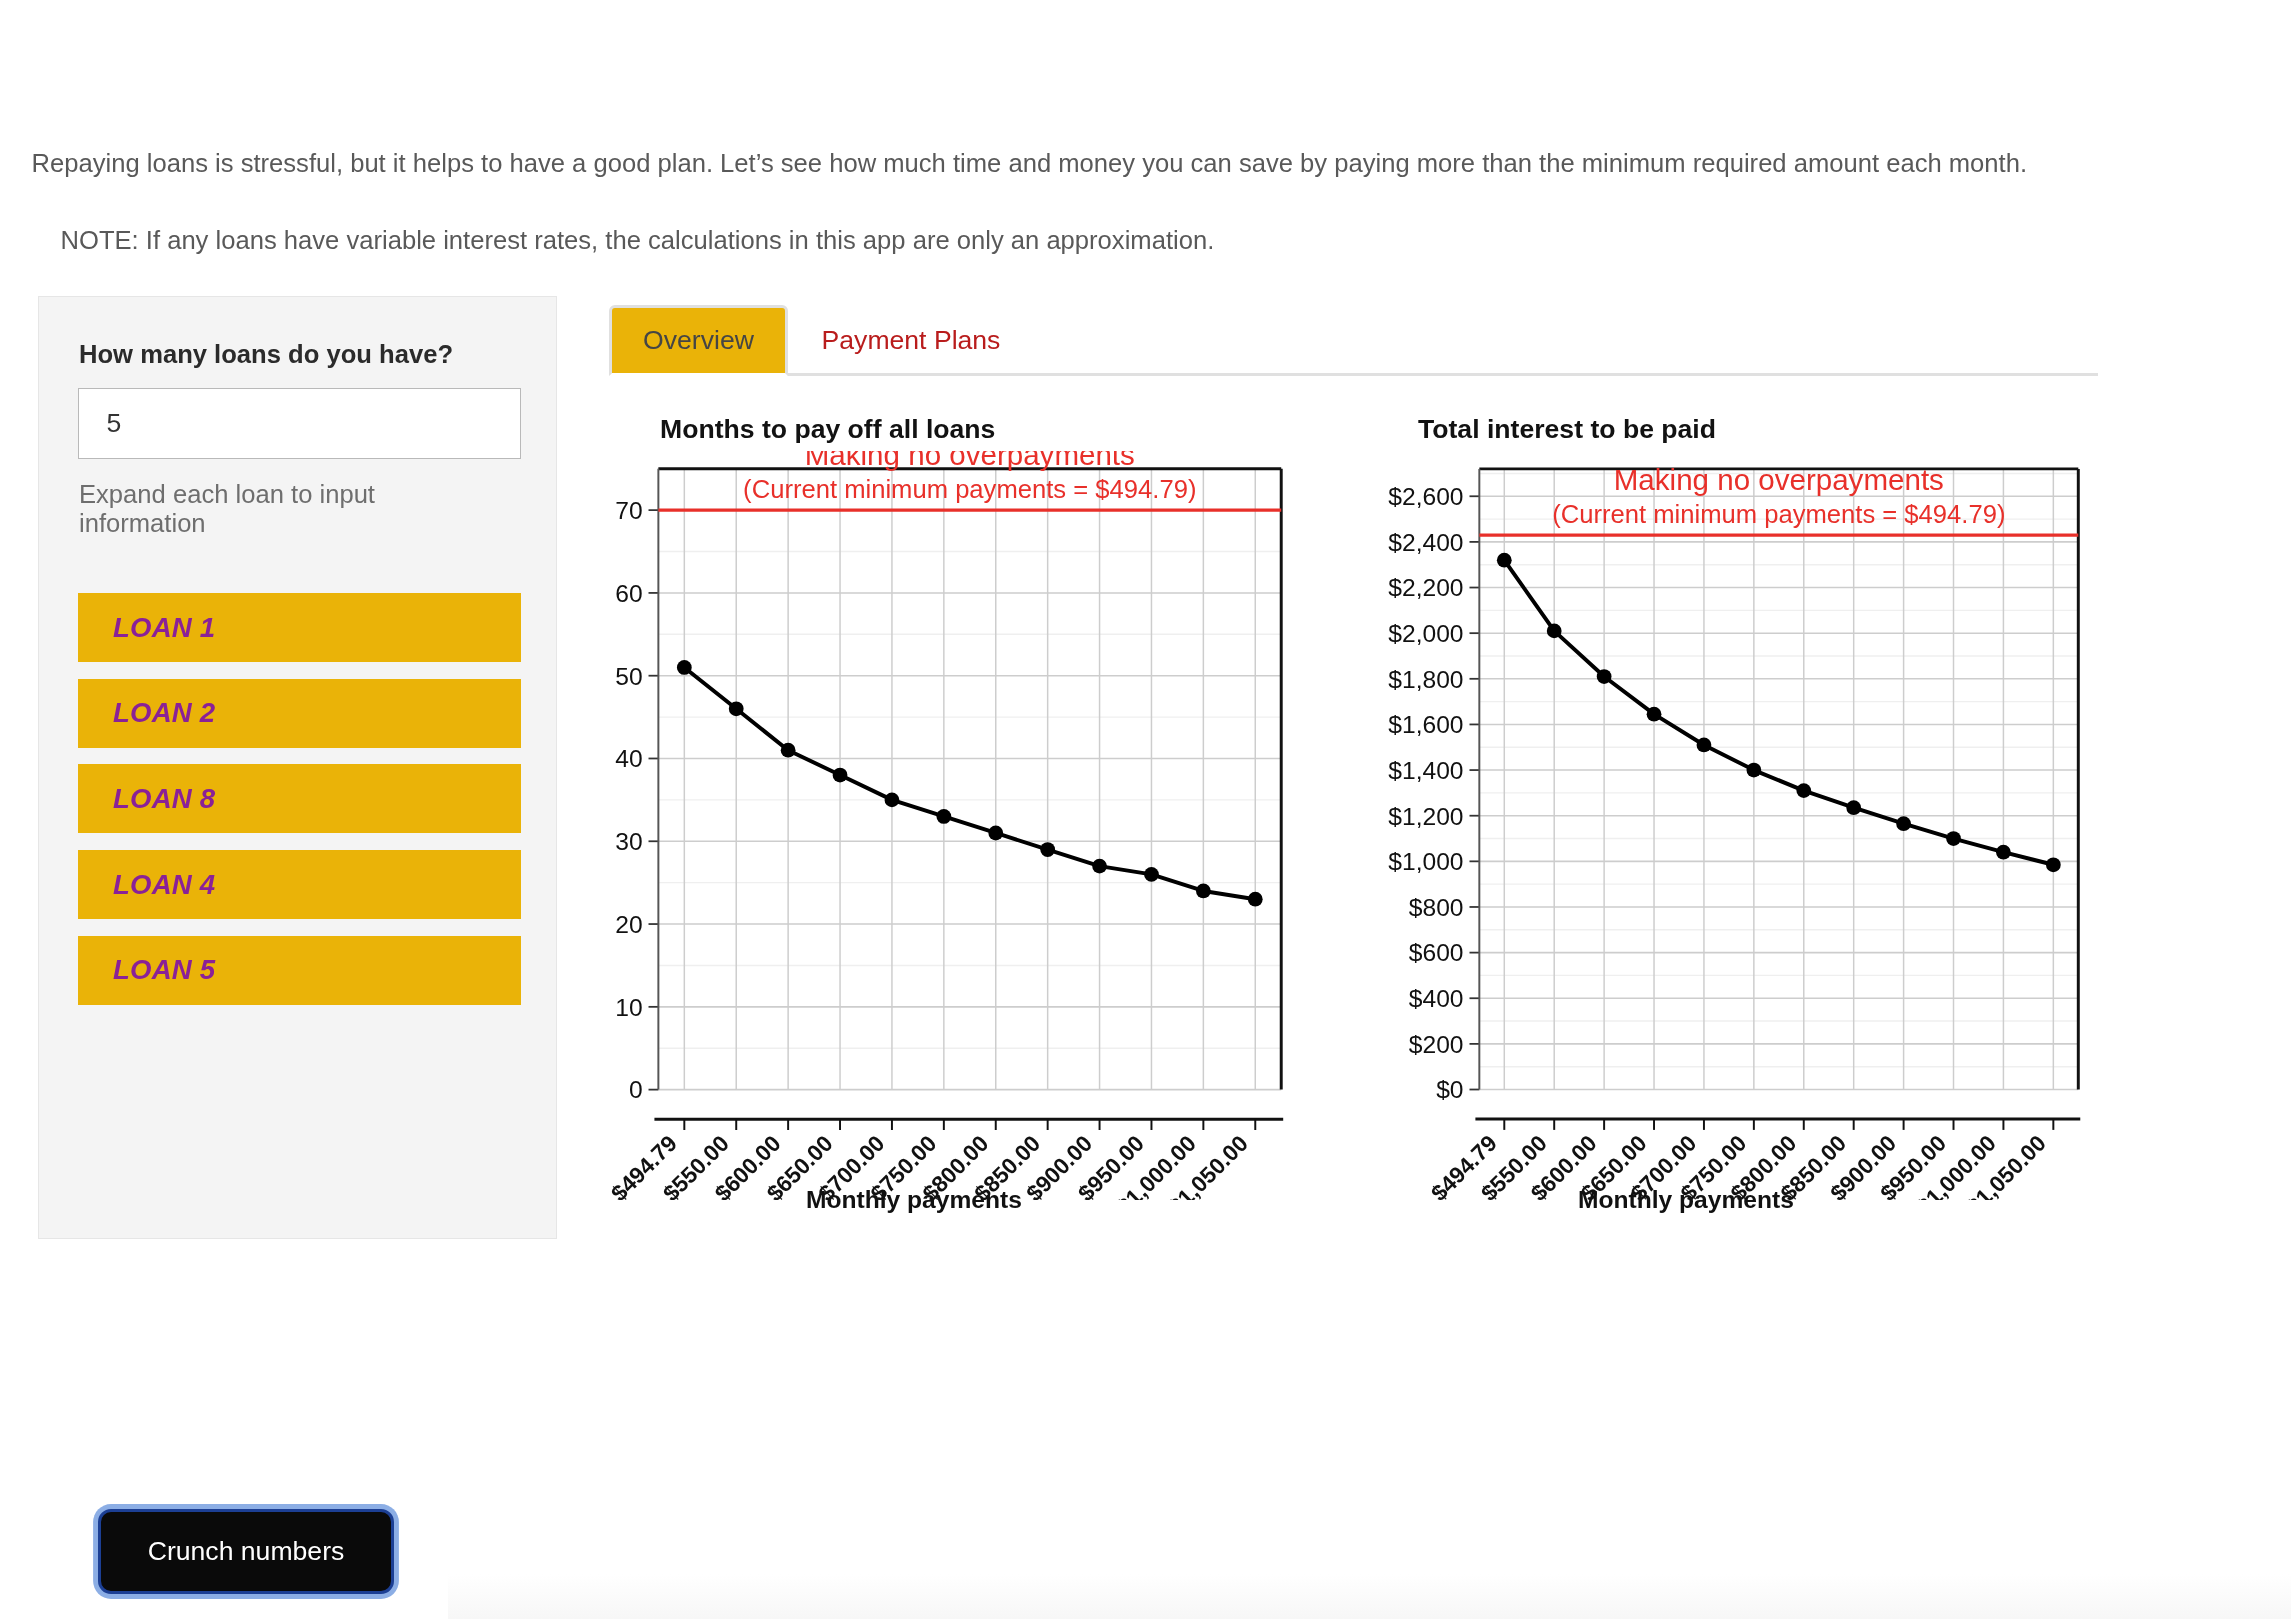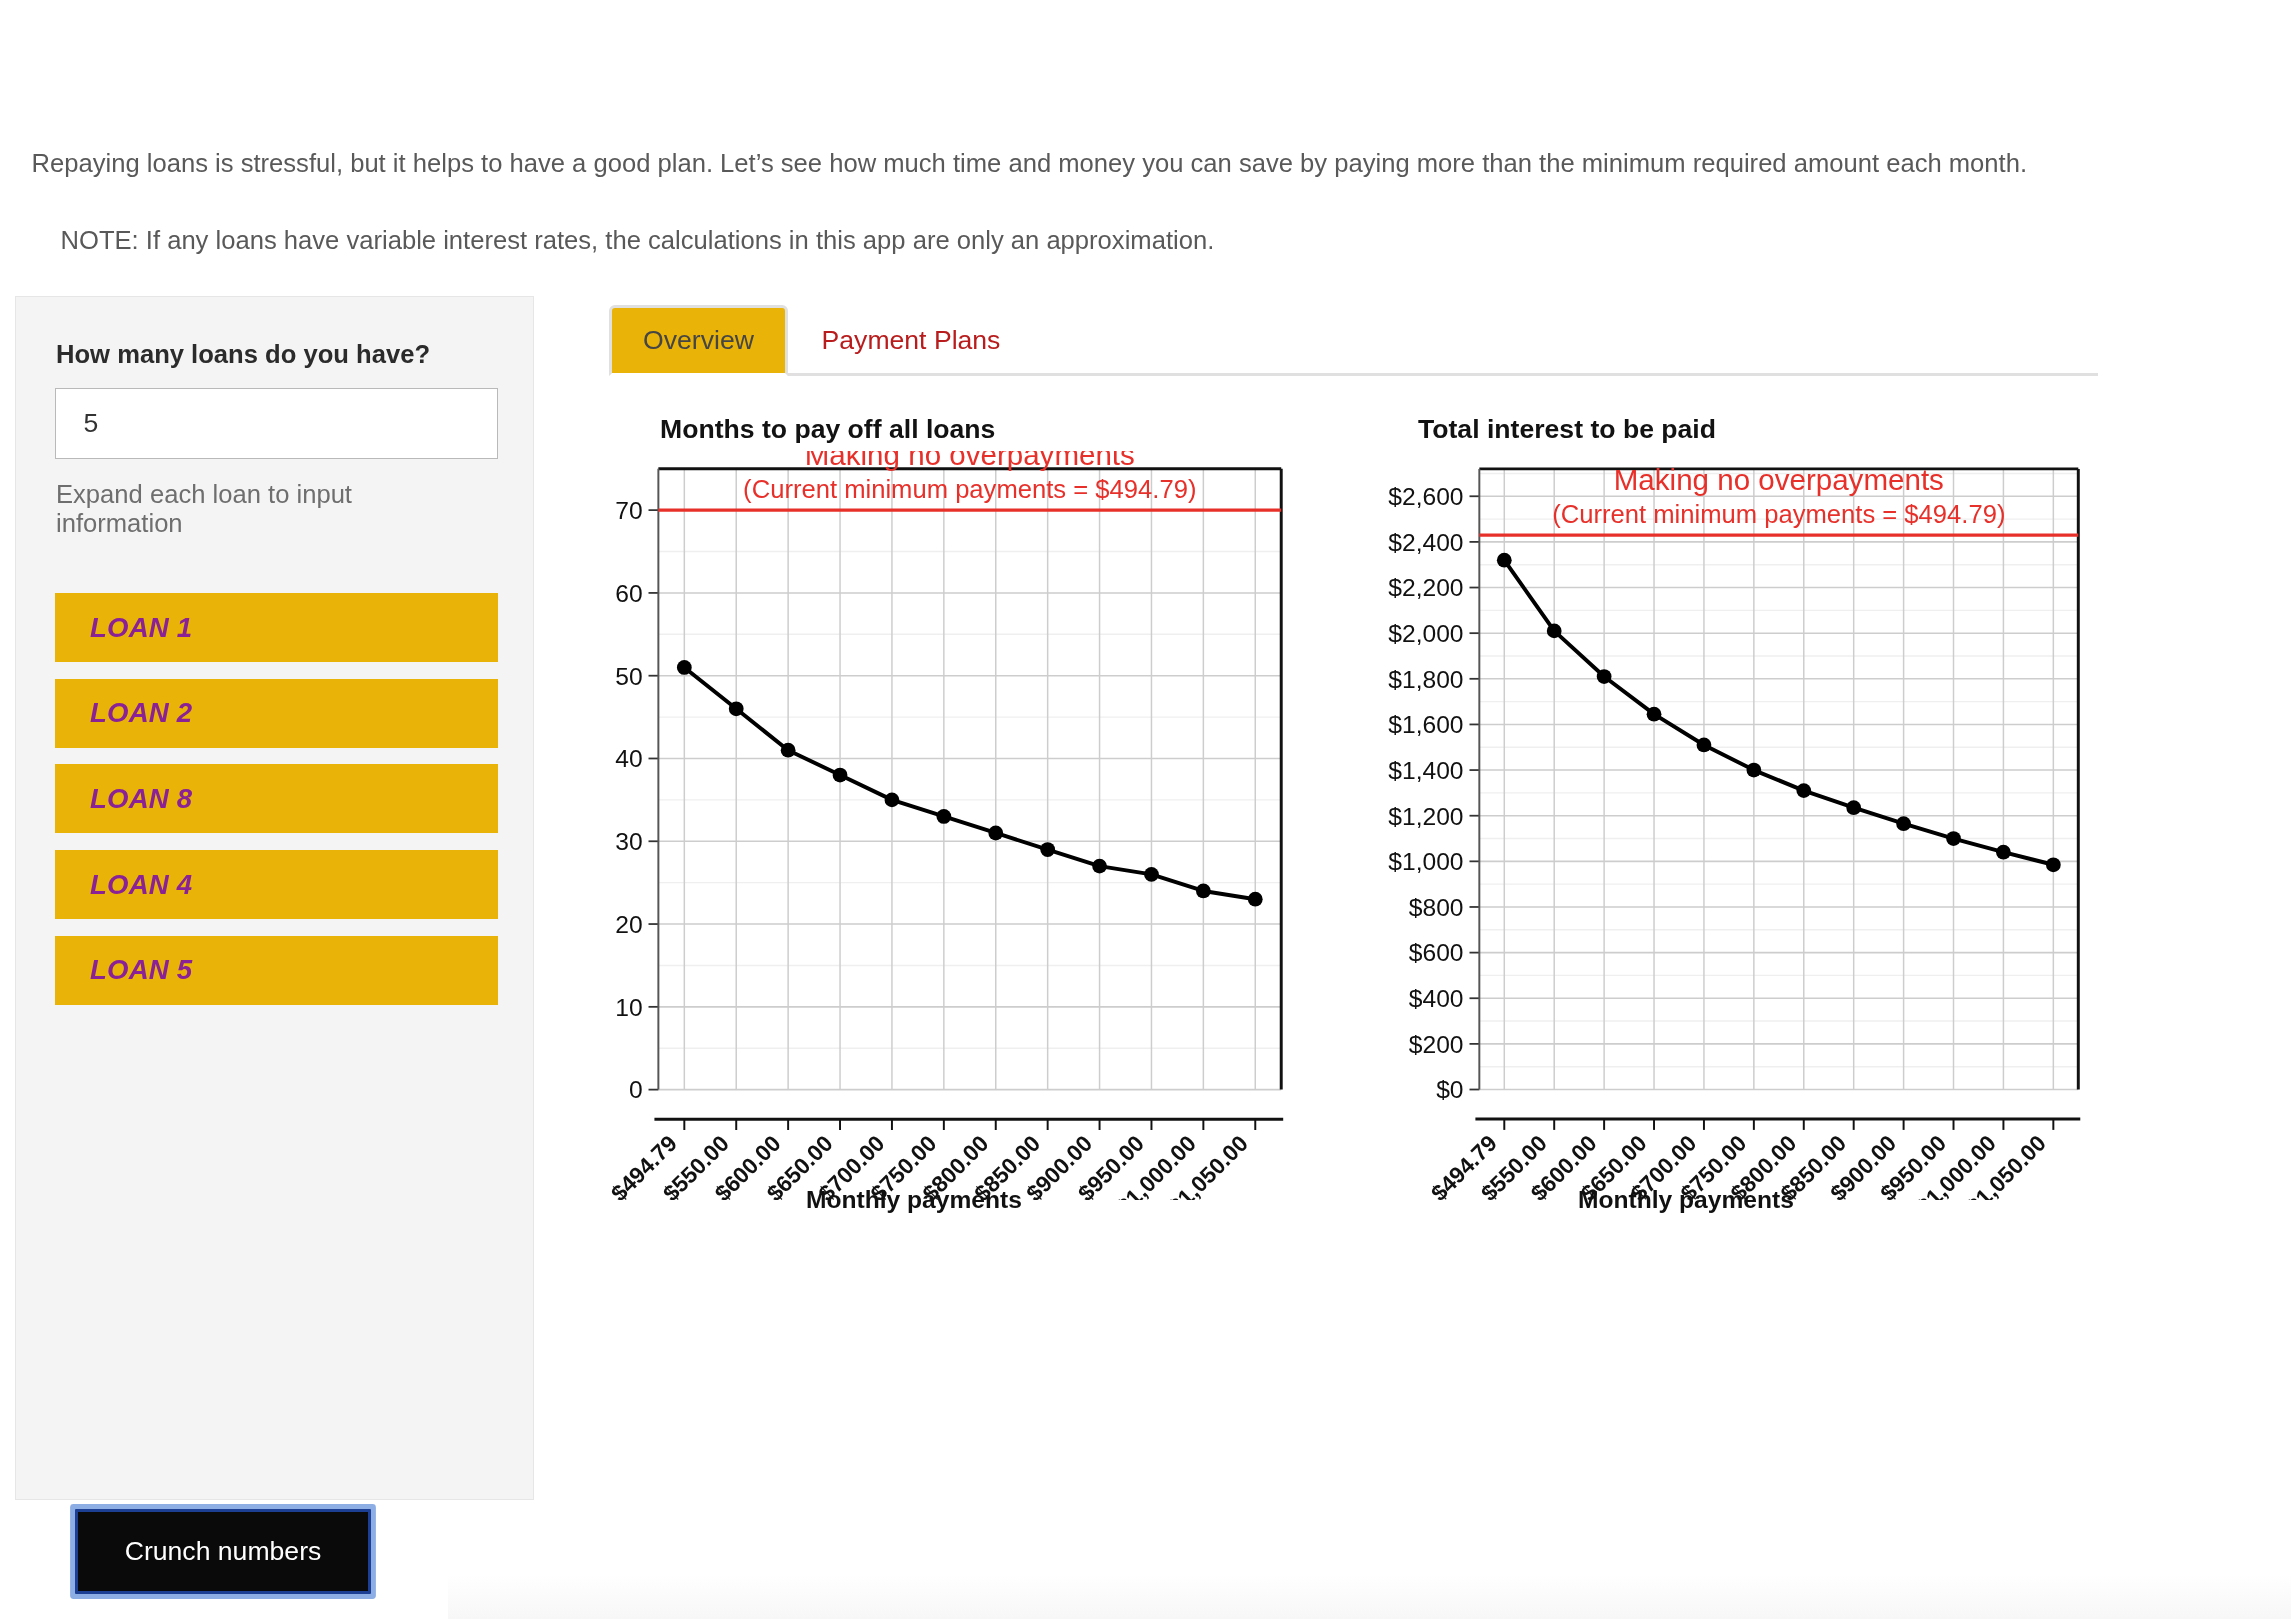--- a/index.html
+++ b/index.html
@@ -40,22 +40,22 @@
     font-size: 25.6px;
     font-weight: 400;
     color: #595959;
     white-space: nowrap;
     margin-left: 29px;
   }
 
   
   .sidebar {
     position: absolute;
-    left: 15px; top: 296px;
-    width: 519px; height: 1204px;
+    left: 38px; top: 296px;
+    width: 519px; height: 943px;
     background: #f4f4f4;
     border: 1px solid #e6e6e6;
     box-sizing: border-box;
   }
   .sidebar-label {
     position: absolute;
     left: 40px; top: 43px;
     font-size: 25.6px;
     font-weight: 700;
     color: #2b2b2b;
@@ -108,21 +108,21 @@
     position: absolute;
     left: 59px; top: 1212px;
     width: 296px; height: 85px;
   }
   .crunch-btn {
     position: absolute;
     left: 0; top: 0;
     width: 296px; height: 85px;
     background: #0a0a0a;
     border: 3px solid #1c3f94;
-    border-radius: 1px;
+    border-radius: 13px;
     box-shadow: 0 0 0 4.9px rgba(120,160,225,0.85);
     color: #ffffff;
     font-family: "Liberation Sans", sans-serif;
     font-size: 26.6px;
     font-weight: 400;
     cursor: pointer;
     box-sizing: border-box;
   }
 
   

